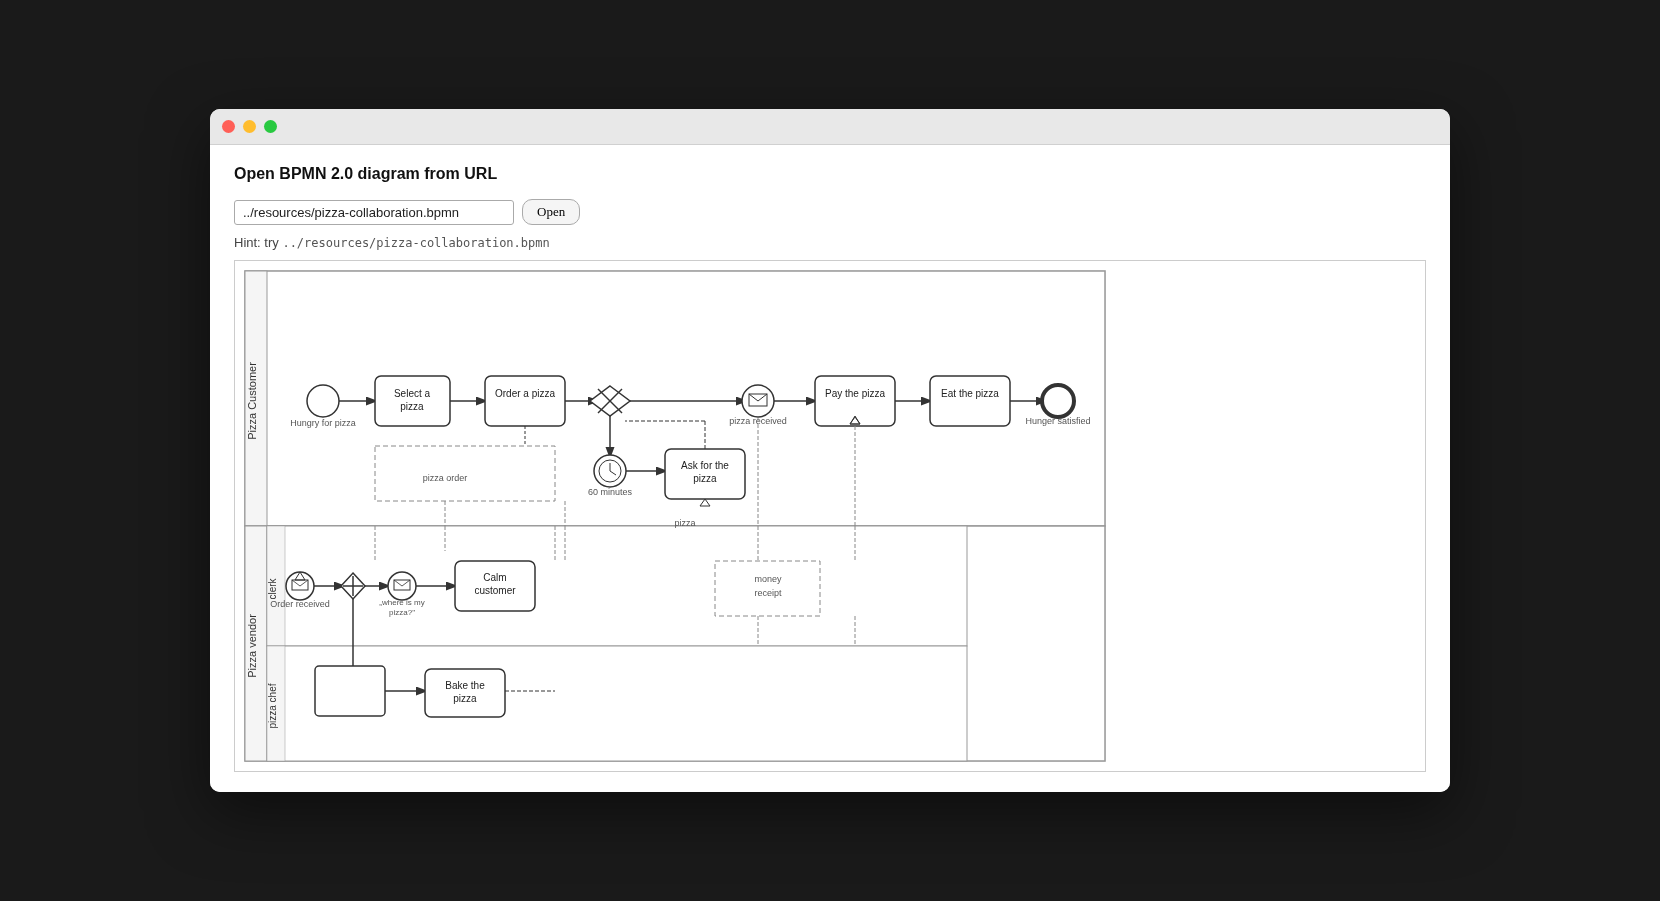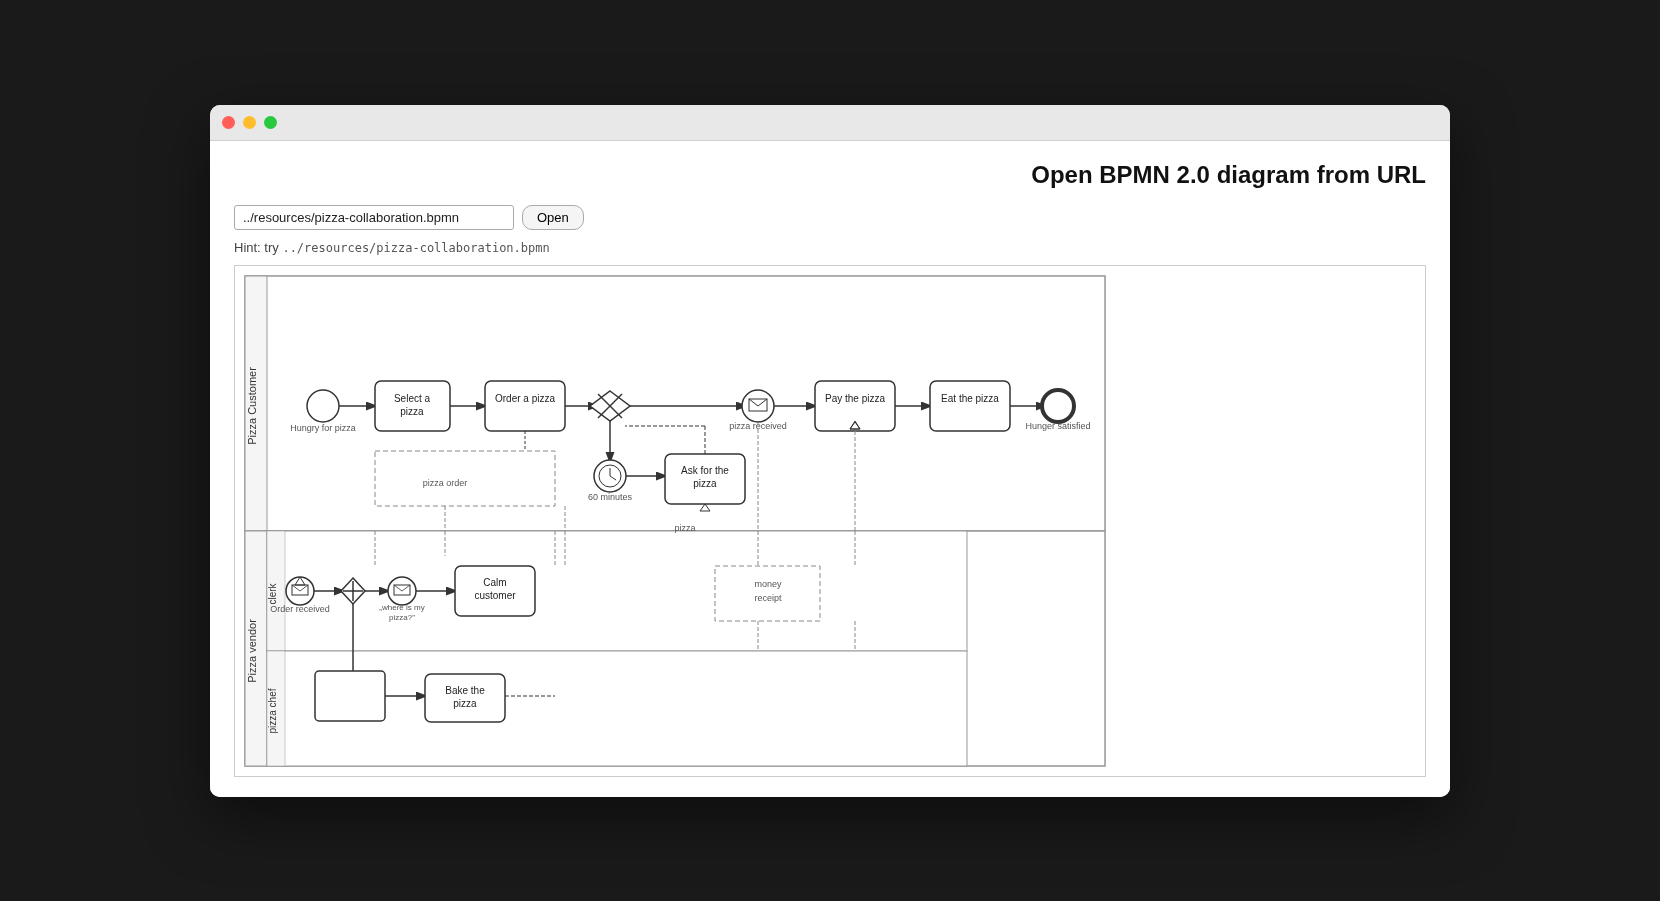--- a/index.html
+++ b/index.html
@@ -32,25 +32,24 @@
     }
     .tl { width: 13px; height: 13px; border-radius: 50%; }
     .tl-red { background: #ff5f57; }
     .tl-yellow { background: #ffbd2e; }
     .tl-green { background: #28c940; }
     .content {
       background: white;
       padding: 20px 24px;
     }
     .page-title {
-      font-size: 24px;
+      font-size: 16px;
       font-weight: bold;
       color: #111;
       margin-bottom: 16px;
-      text-align: right;
     }
     .url-row {
       display: flex;
       align-items: center;
       gap: 8px;
       margin-bottom: 10px;
     }
     .url-input {
       width: 280px;
       padding: 4px 8px;
@@ -60,20 +59,21 @@
       color: #222;
       background: white;
     }
     .open-btn {
       padding: 4px 14px;
       border: 1px solid #aaa;
       border-radius: 10px;
       background: #f5f5f5;
       font-size: 13px;
       cursor: pointer;
+      font-family: Liberation Serif, serif;
     }
     .hint {
       font-size: 13px;
       color: #444;
       margin-bottom: 10px;
     }
     .hint-path {
       font-family: monospace;
       font-size: 12px;
       color: #555;

